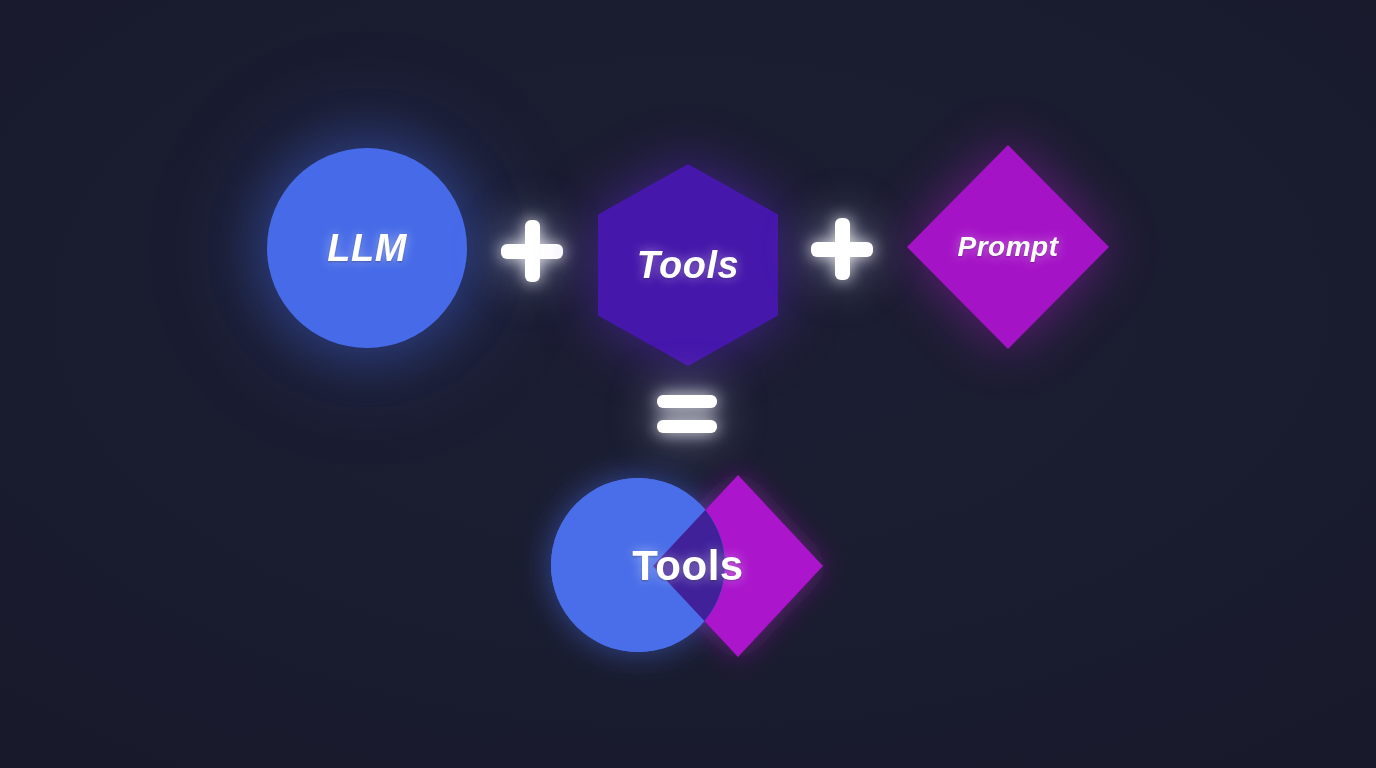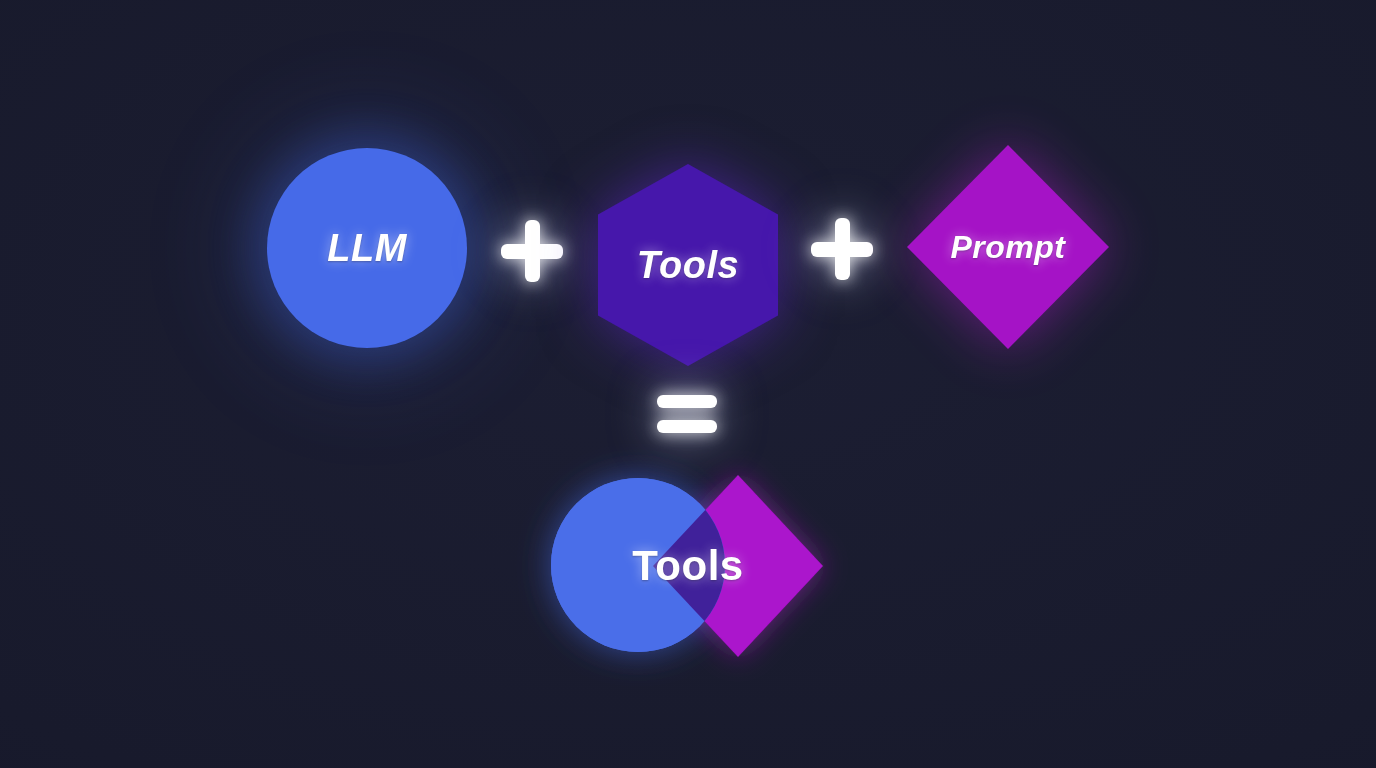--- a/index.html
+++ b/index.html
@@ -39,21 +39,21 @@
     clip-path: polygon(50% 0%, 100% 50%, 50% 100%, 0% 50%);
   }
 
   .shape-label {
     position: relative; z-index: 2;
     color: #ffffff; font-weight: 700; font-size: 38px; letter-spacing: 0.5px;
     text-shadow: 0 0 12px rgba(255,255,255,0.45), 0 1px 2px rgba(10,10,30,0.35);
     white-space: nowrap;
     font-style: italic;
   }
-  .label-lg { font-size: 32px; }
+  .label-lg { font-size: 28px; }
 
   
   .op { position: absolute;
     filter: drop-shadow(0 0 8px rgba(255,255,255,0.85)) drop-shadow(0 0 22px rgba(205,215,255,0.55)); }
   .op .bar { position: absolute; background: #ffffff; border-radius: 6px; }
   .plus-1 { left: 501px; top: 220px; width: 62px; height: 62px; }
   .plus-2 { left: 811px; top: 218px; width: 62px; height: 62px; }
   .plus-h { left: 0; top: 23.5px; width: 62px; height: 15px; }
   .plus-v { left: 23.5px; top: 0; width: 15px; height: 62px; }
   .equals { left: 657px; top: 395px; width: 60px; height: 38px; }

